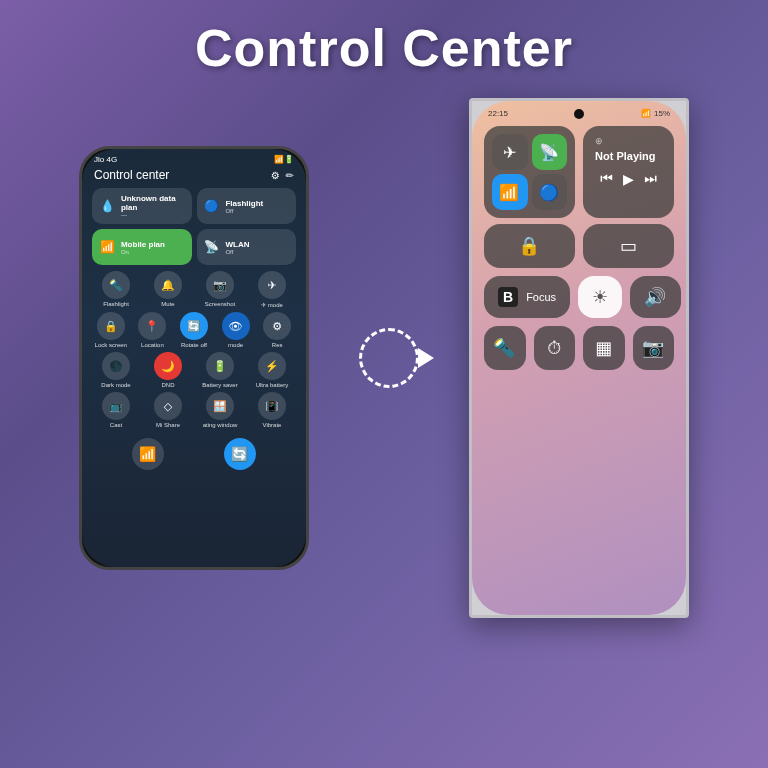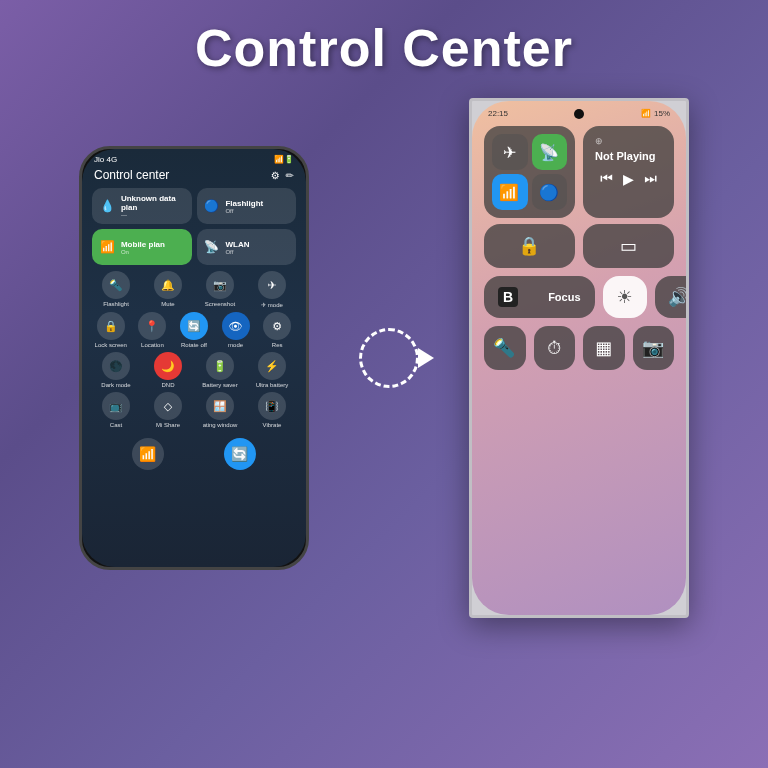--- a/index.html
+++ b/index.html
@@ -252,22 +252,21 @@
       display: flex;
       align-items: center;
       gap: 8px;
       color: white;
     }
     .cc-wide-icon {
       font-size: 16px;
     }
     .cc-wide-text {
       font-size: 11px;
-      font-weight: 700;
-      margin-left: 22px;
+      font-weight: 400;
     }
     .cc-slider {
       background: rgba(255,255,255,0.9);
       border-radius: 16px;
       padding: 10px 14px;
       display: flex;
       align-items: center;
       justify-content: center;
       font-size: 18px;
       color: #555;

